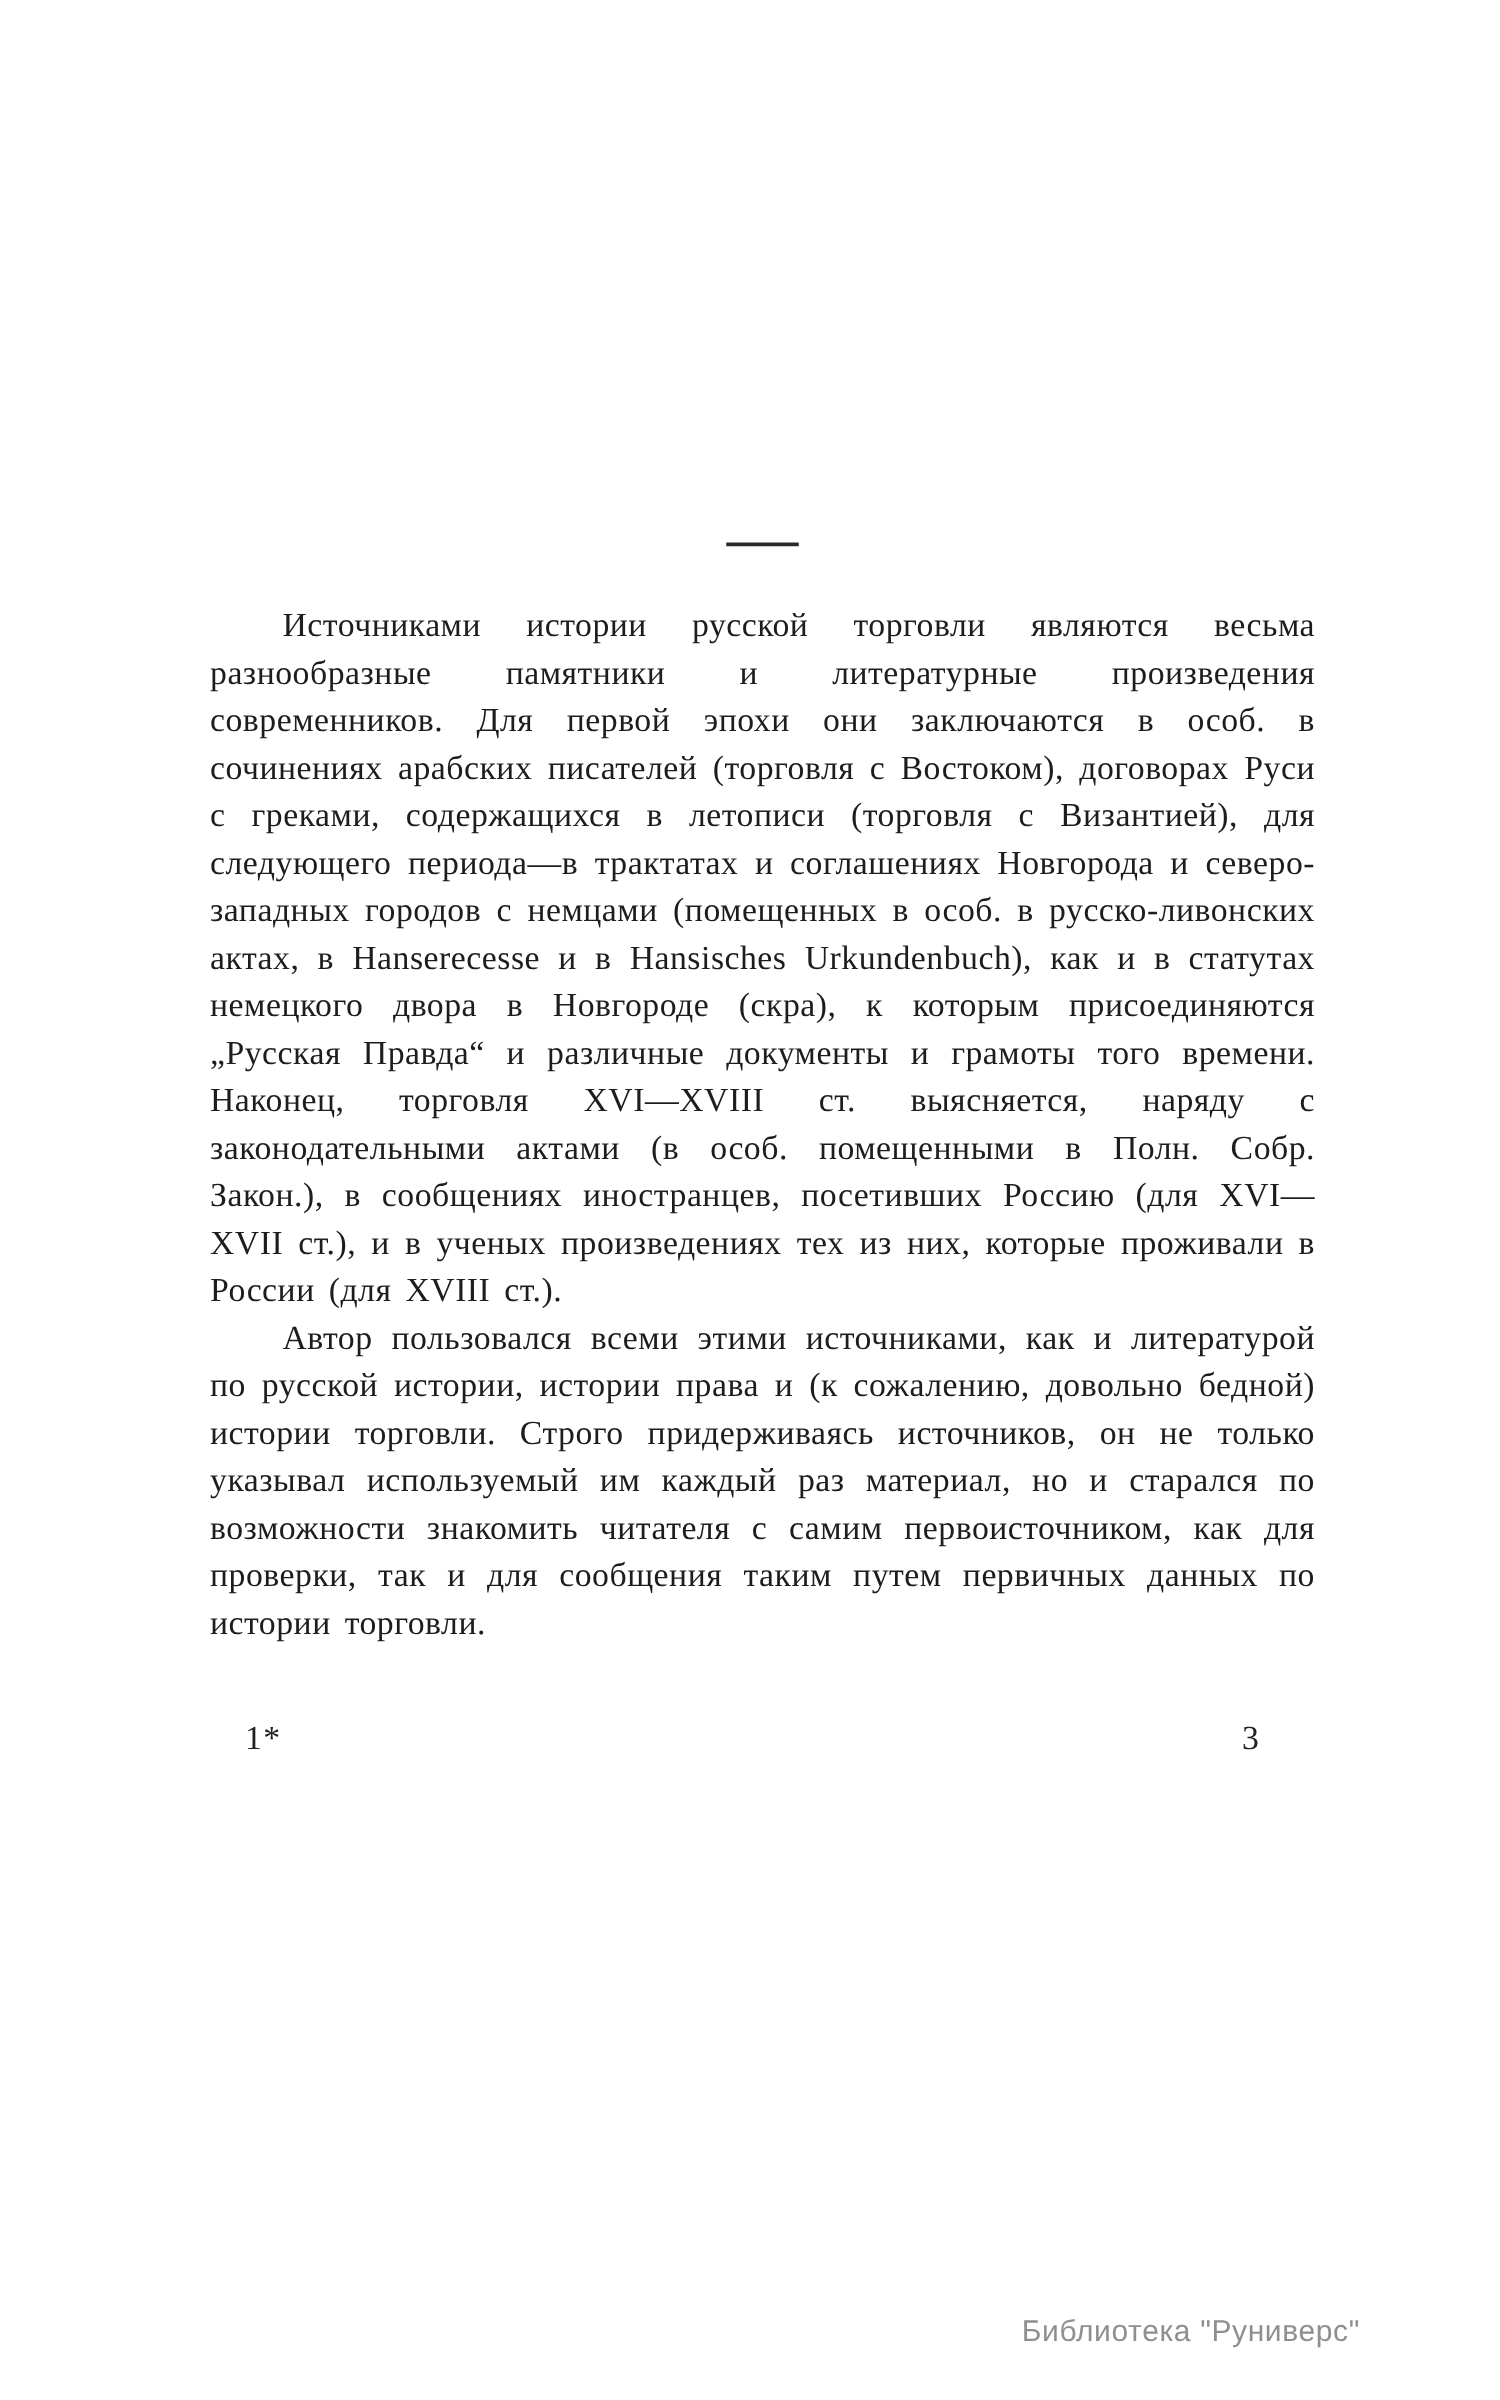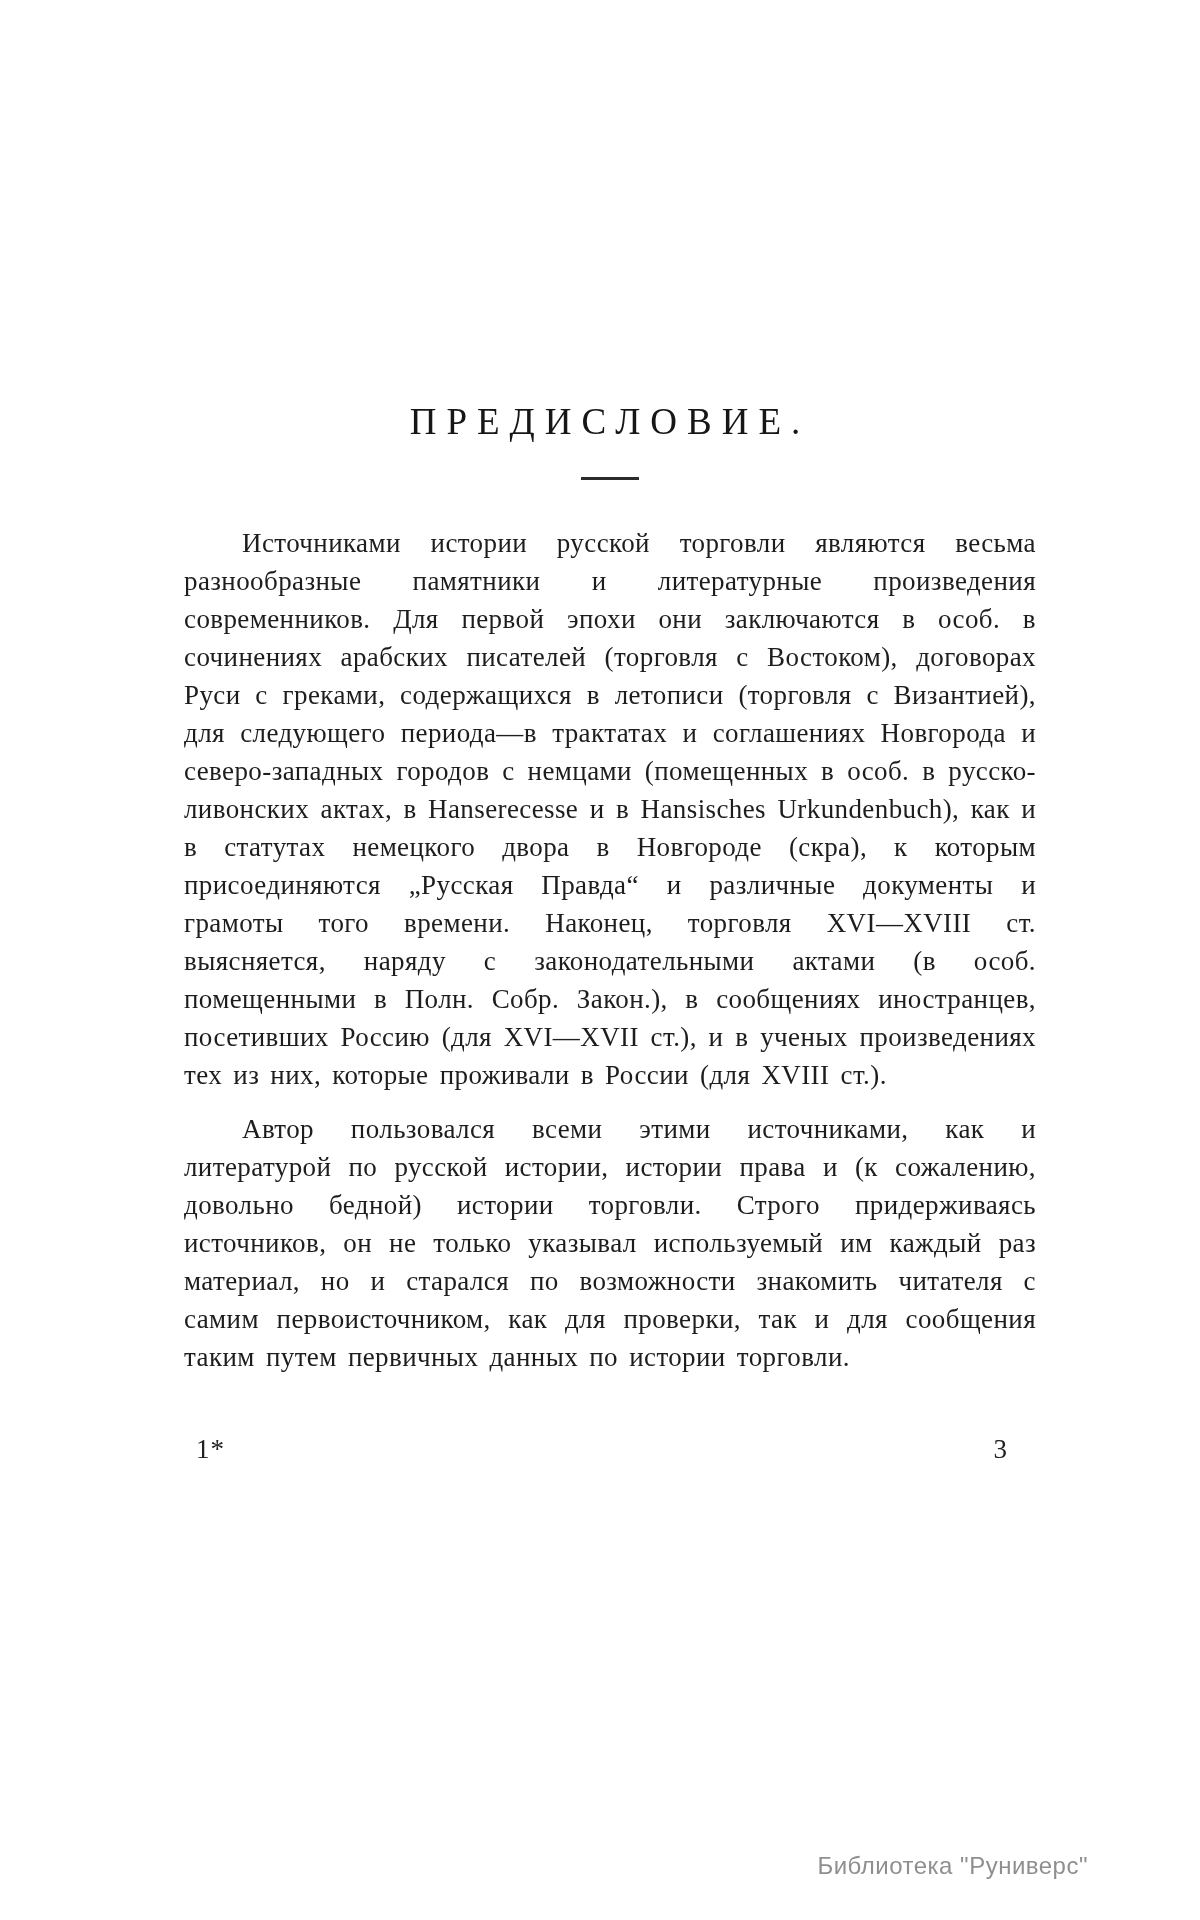--- a/index.html
+++ b/index.html
@@ -35,21 +35,21 @@
     width: 58px;
     height: 3px;
     background: #2b2b2b;
     margin: 34px auto 44px auto;
   }
   .para {
     font-size: 27px;
     line-height: 38px;
     text-align: justify;
     text-indent: 58px;
-    margin: 16px;
+    margin: 0;
     word-spacing: 4px;
     letter-spacing: 0.4px;
     color: #1d1d1d;
   }
   .footer-row {
     margin-top: 58px;
     display: flex;
     justify-content: space-between;
     align-items: baseline;
     font-size: 27px;
@@ -70,21 +70,20 @@
     font-size: 24px;
     color: #8f8f8f;
     letter-spacing: 0.5px;
   }
 </style>
 </head>
 <body>
 
 <div class="page">
   <div class="content">
-    <h1 class="title">ПРЕДИСЛОВИЕ.</h1>
     <div class="divider"></div>
     <p class="para">Источниками истории русской торговли являются весьма разнообразные памятники и литературные произведения современников. Для первой эпохи они заключаются в особ. в сочинениях арабских писателей (торговля с Востоком), договорах Руси с греками, содержащихся в летописи (торговля с Византией), для следующего периода—в трактатах и соглашениях Новгорода и северо-западных городов с немцами (помещенных в особ. в русско-ливонских актах, в Hanserecesse и в Hansisches Urkundenbuch), как и в статутах немецкого двора в Новгороде (скра), к которым присоединяются „Русская Правда“ и различные документы и грамоты того времени. Наконец, торговля XVI—XVIII ст. выясняется, наряду с законодательными актами (в особ. помещенными в Полн. Собр. Закон.), в сообщениях иностранцев, посетивших Россию (для XVI—XVII ст.), и в ученых произведениях тех из них, которые проживали в России (для XVIII ст.).</p>
     <p class="para">Автор пользовался всеми этими источниками, как и литературой по русской истории, истории права и (к сожалению, довольно бедной) истории торговли. Строго придерживаясь источников, он не только указывал используемый им каждый раз материал, но и старался по возможности знакомить читателя с самим первоисточником, как для проверки, так и для сообщения таким путем первичных данных по истории торговли.</p>
     <div class="footer-row">
       <span class="signature-mark">1*</span>
       <span class="page-number">3</span>
     </div>
   </div>
   <div class="watermark">Библиотека "Руниверс"</div>
 </div>

